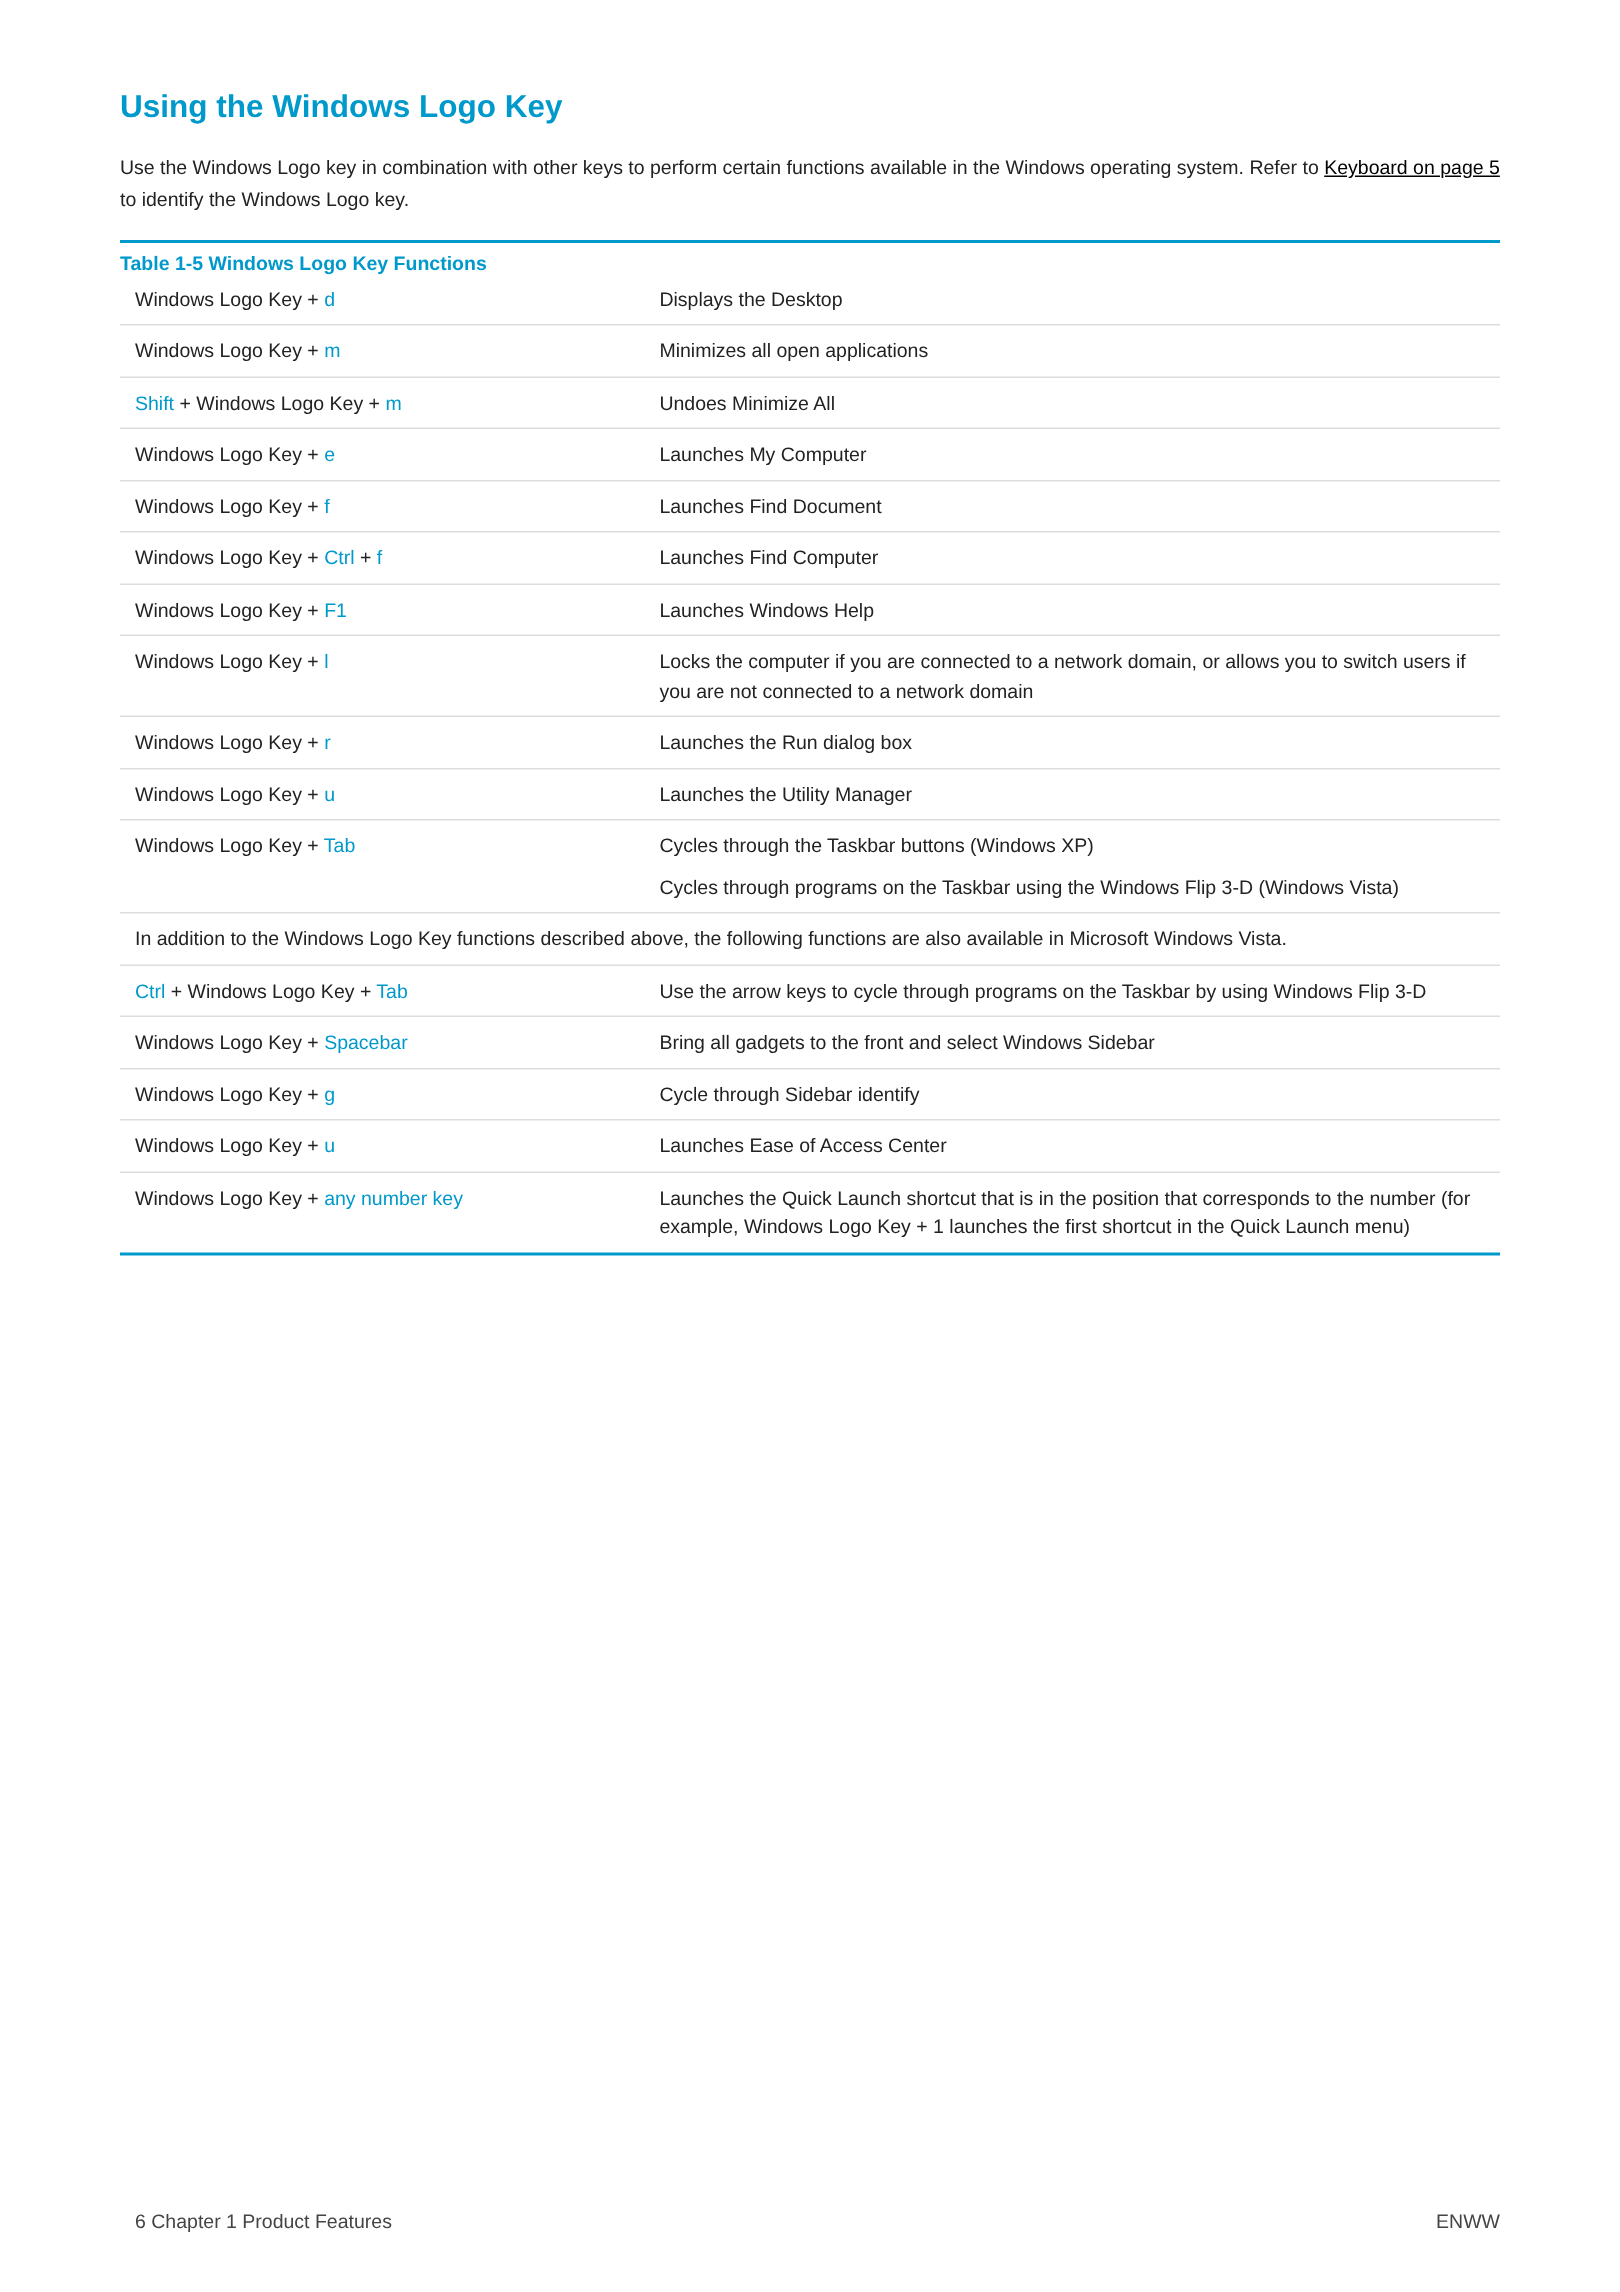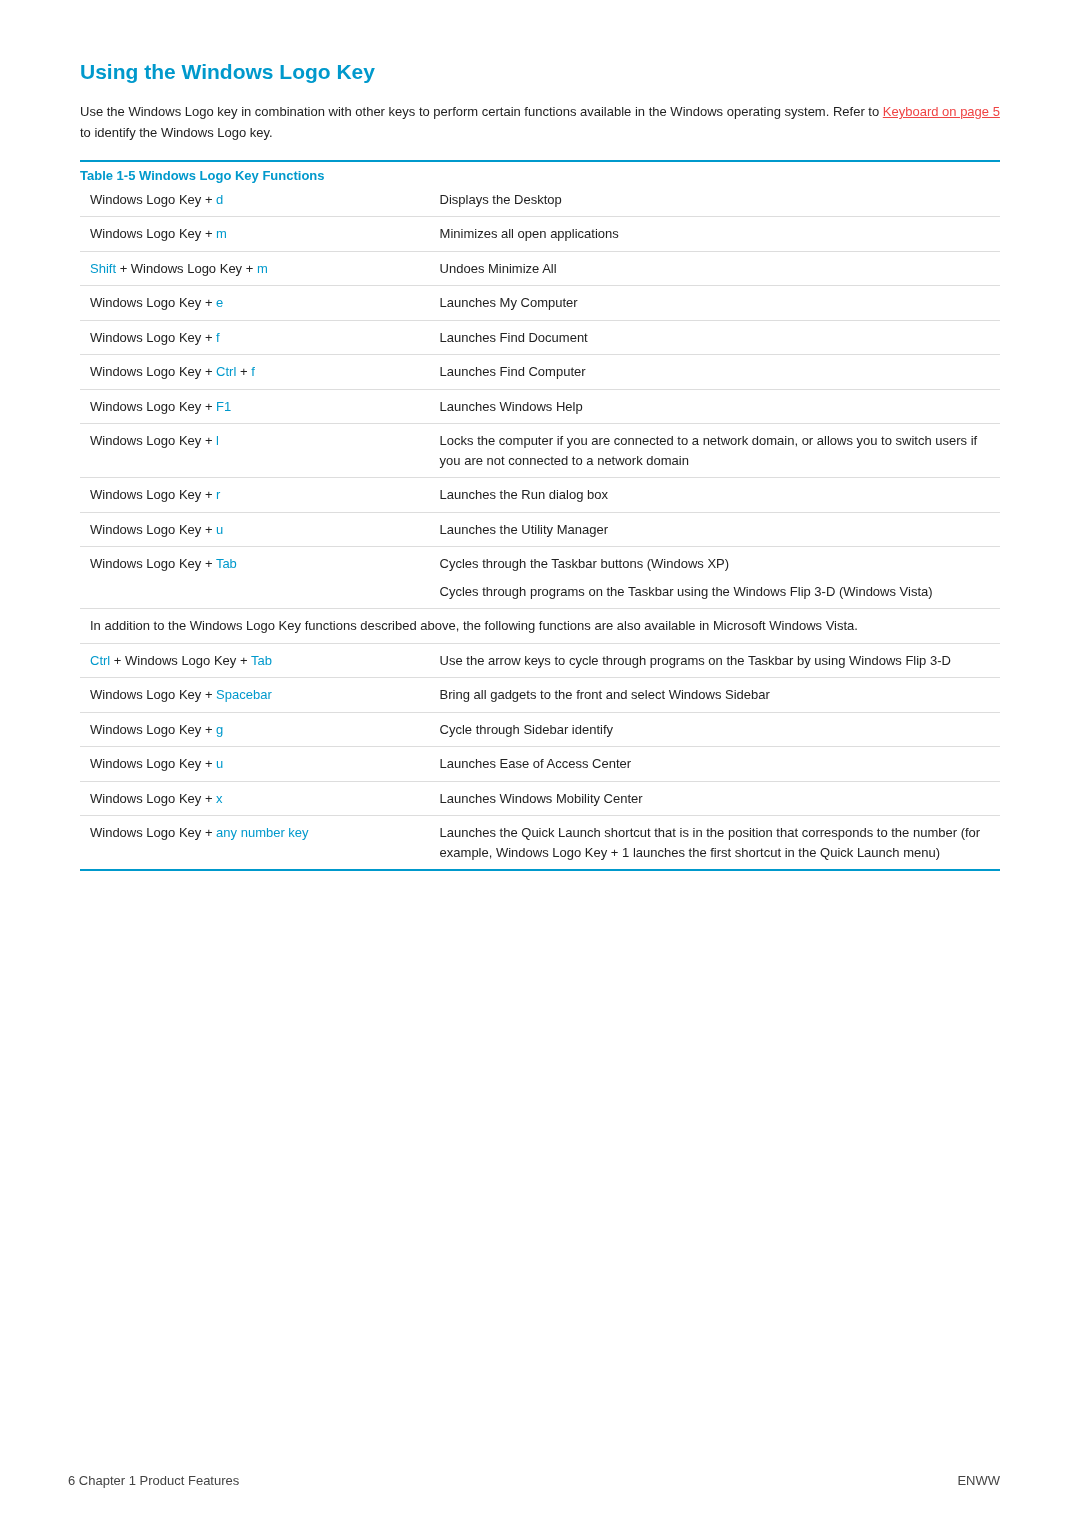--- a/index.html
+++ b/index.html
@@ -25,21 +25,21 @@
       margin-bottom: 18px;
     }
 
     .intro-text {
       margin-bottom: 16px;
       line-height: 1.6;
       font-size: 13px;
     }
 
     .link {
-      color: #ef4444;
+      color: #000000;
       text-decoration: underline;
       cursor: pointer;
     }
 
     .table-caption {
       font-size: 13px;
       font-weight: bold;
       color: #333;
       margin-bottom: 0;
       border-top: 2px solid #0099cc;
@@ -72,21 +72,21 @@
       width: 38%;
     }
 
     .colored {
       color: #0099cc;
     }
 
     .footer {
       position: fixed;
       bottom: 40px;
-      left: 68px;
+      left: 90px;
       right: 80px;
       display: flex;
       justify-content: space-between;
       font-size: 13px;
       color: #444;
     }
   </style>
 </head>
 <body>
 
@@ -183,24 +183,20 @@
     <tr>
       <td>Windows Logo Key + <span class="colored">g</span></td>
       <td>Cycle through Sidebar identify</td>
     </tr>
 
     <tr>
       <td>Windows Logo Key + <span class="colored">u</span></td>
       <td>Launches Ease of Access Center</td>
     </tr>
 
-    <tr>
-      <td>Windows Logo Key + <span class="colored">x</span></td>
-      <td>Launches Windows Mobility Center</td>
-    </tr>
 
     <tr>
       <td>Windows Logo Key + <span class="colored">any number key</span></td>
       <td>Launches the Quick Launch shortcut that is in the position that corresponds to the number (for example, Windows Logo Key + 1 launches the first shortcut in the Quick Launch menu)</td>
     </tr>
 
   </tbody>
 </table>
 
 <div class="footer">

